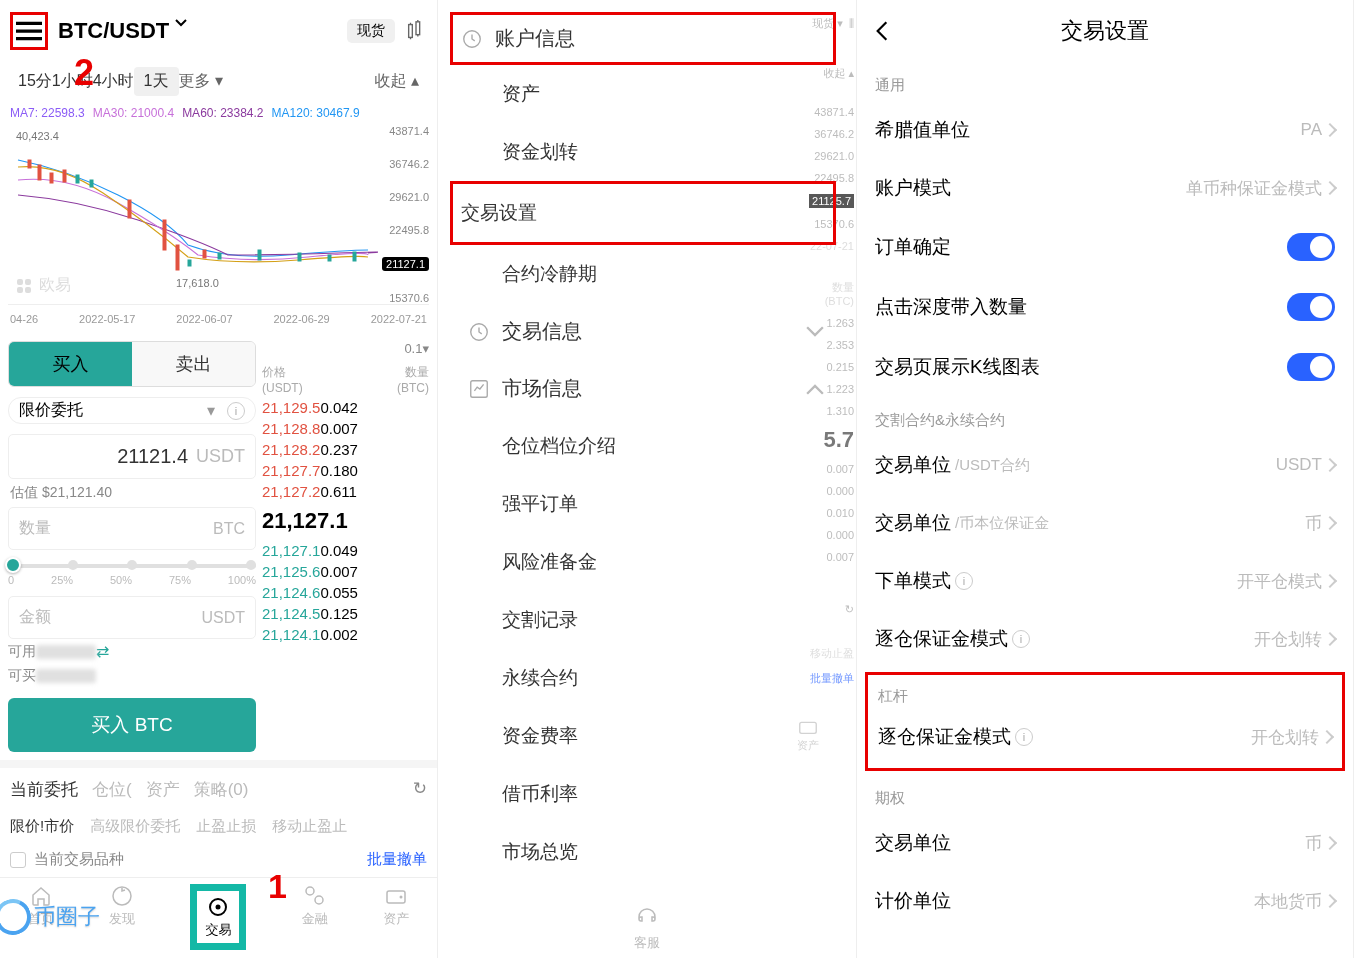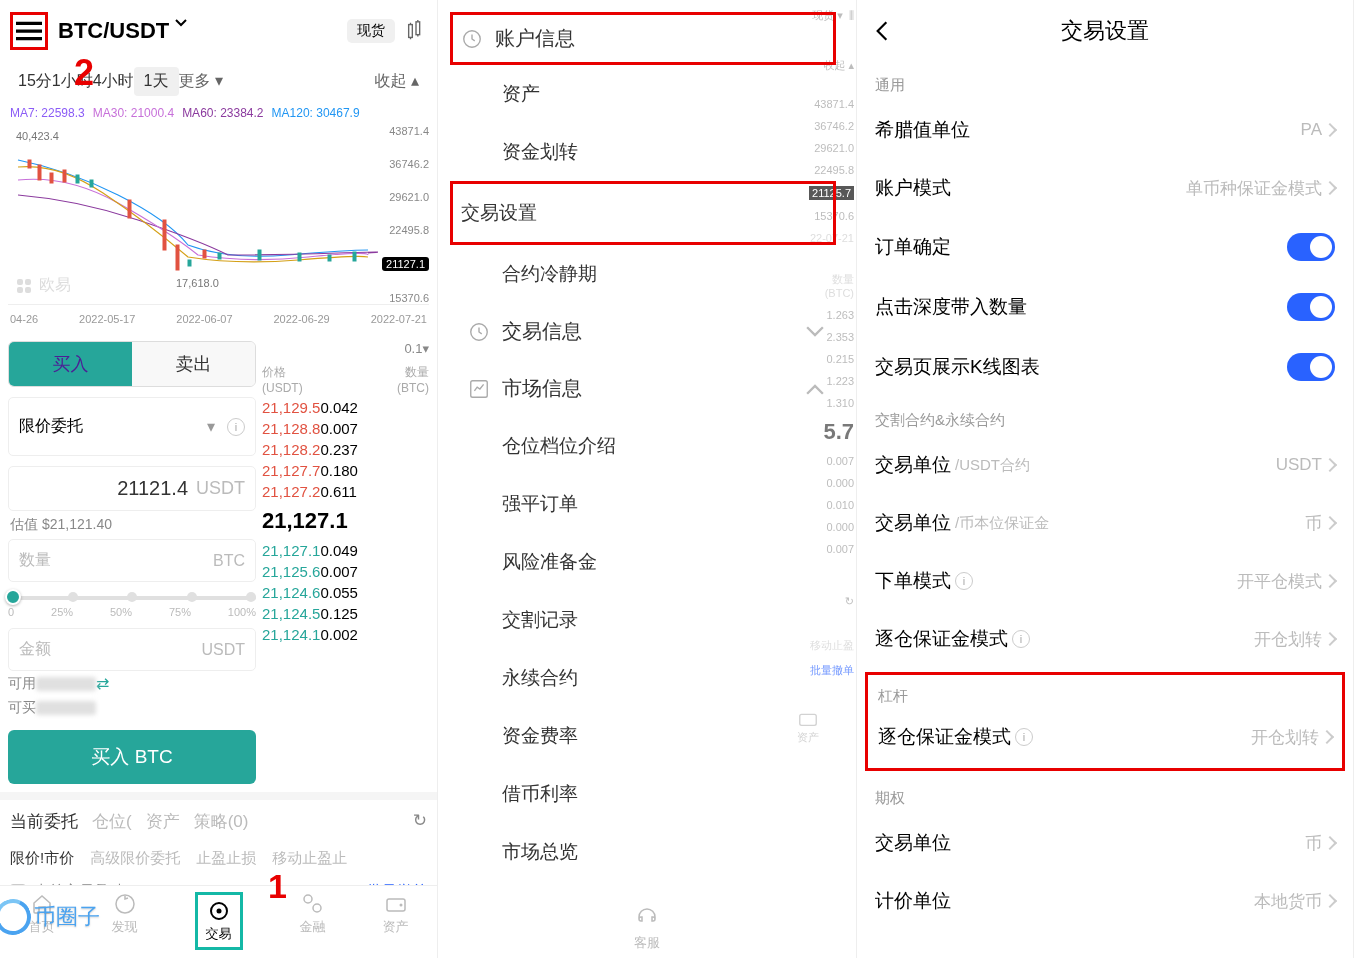--- a/index.html
+++ b/index.html
@@ -36,25 +36,25 @@
 .peak-label { position: absolute; left: 8px; top: 5px; font-size: 11px; color: #777; }
 .watermark { position: absolute; left: 6px; bottom: 8px; color: #ddd; font-size: 16px; display: flex; align-items: center; gap: 5px; }
 .date-axis { display: flex; justify-content: space-between; padding: 2px 10px 8px; font-size: 11px; color: #999; }
 
 .order-area { padding: 8px; display: flex; gap: 6px; }
 .order-form { flex: 0 0 248px; }
 .orderbook { flex: 1; }
 
 .tabs-bs { display: flex; border-radius: 6px; overflow: hidden; border: 1px solid #ddd; }
 .tabs-bs > div { flex: 1; text-align: center; padding: 10px; font-size: 18px; cursor: pointer; }
-.tabs-bs .buy { background: #26a69a; color: #4c1d95; font-weight: 500; text-align: center; }
+.tabs-bs .buy { background: #26a69a; color: #000000; font-weight: 500; text-align: center; }
 .tabs-bs .sell { background: #f8f8f8; color: #333; }
 
 .form-row { margin-top: 10px; }
-.select-line { display: flex; align-items: center; padding: 18px 10px; border: 1px solid #eee; border-radius: 5px; font-size: 16px; gap: 6px; background: #fff; }
+.select-line { display: flex; align-items: center; padding: 2px 10px; border: 1px solid #eee; border-radius: 13px; font-size: 16px; gap: 6px; background: #fff; }
 .select-line .sp { margin-left: auto; color: #999; }
 .info-dot { width: 18px; height: 18px; border-radius: 50%; border: 1px solid #ccc; display: inline-flex; align-items: center; justify-content: center; font-size: 11px; color: #aaa; margin-left: 6px; }
 
 .price-input { display: flex; align-items: center; padding: 10px; border: 1px solid #eee; border-radius: 5px; justify-content: flex-end; background: #fff; }
 .price-input .val { font-size: 20px; color: #333; }
 .price-input .cur { font-size: 18px; color: #bbb; margin-left: 8px; }
 
 .est-row { color: #888; font-size: 14px; padding: 5px 2px; }
 .qty-input { display: flex; align-items: center; padding: 10px; border: 1px solid #eee; border-radius: 5px; justify-content: space-between; background: #fff; }
 .qty-input .lbl { color: #bbb; font-size: 16px; }
@@ -84,34 +84,34 @@
 .sub-tabs .clock { margin-left: auto; color: #888; }
 .sub-tabs2 { display: flex; gap: 16px; padding: 6px 10px; font-size: 15px; color: #333; }
 .sub-tabs2 .grey { color: #bbb; }
 .batch-row { display: flex; align-items: center; padding: 8px 10px 10px; font-size: 15px; gap: 8px; }
 .batch-row .check { width: 16px; height: 16px; border: 1.5px solid #ccc; border-radius: 3px; }
 .batch-row .lbl { color: #888; }
 .batch-row .bulk { margin-left: auto; color: #2962ff; }
 
 .bottom-nav { display: flex; justify-content: space-around; border-top: 1px solid #eee; padding: 6px 0 4px; position: absolute; bottom: 4px; width: 100%; background: #fff; }
 .bottom-nav .item { display: flex; flex-direction: column; align-items: center; gap: 2px; font-size: 13px; color: #bbb; position: relative; }
-.bottom-nav .item.active { color: #000; border: 3px solid #14b8a6; padding: 4px 8px; }
+.bottom-nav .item.active { color: #000; border: 7px solid #14b8a6; padding: 4px 8px; }
 .bottom-nav svg { width: 24px; height: 24px; }
 .marker1 { color: #e80000; font-size: 34px; font-weight: bold; position: absolute; right: 150px; bottom: 52px; z-index: 3; }
 .bqz { position: absolute; left: -5px; bottom: 23px; font-size: 22px; color: #4aa3f0; z-index: 5; display: flex; align-items: center; gap: 3px; text-shadow: 0 1px 2px rgba(0,0,0,0.2); }
 .bqz .ring { width: 36px; height: 36px; border: 4px solid #4aa3f0; border-radius: 50%; border-top-color: #7bc5f5; transform: rotate(-20deg); }
 .menu-list { padding: 12px 20px; position: relative; z-index: 1; }
 .section-head { display: flex; align-items: center; gap: 12px; font-size: 20px; color: #333; padding: 15px 10px; cursor: pointer; }
 .section-head svg { width: 22px; height: 22px; stroke: #aaa; fill: none; }
 .section-head .chev { margin-left: auto; stroke: #bbb; }
 .menu-item { padding: 16px 10px 16px 44px; font-size: 19px; color: #333; cursor: pointer; }
 .red-box { border: 3px solid #e80000; margin-left: -8px; padding-left: 8px !important; }
 .p2-footer { position: absolute; bottom: 6px; left: 0; right: 0; display: flex; flex-direction: column; align-items: center; gap: 5px; color: #bbb; font-size: 13px; }
 .p2-footer svg { width: 24px; height: 24px; stroke: #bbb; fill: none; }
-.p2-bg-right { position: absolute; right: -2px; top: 0; width: 100px; height: 100%; font-size: 11px; color: #999; text-align: right; padding: 8px 4px; display: flex; flex-direction: column; gap: 10px; opacity: 0.65; }
+.p2-bg-right { position: absolute; right: -2px; top: 0; width: 100px; height: 100%; font-size: 11px; color: #999; text-align: right; padding: 16px 4px; display: flex; flex-direction: column; gap: 10px; opacity: 0.65; }
 .p2-bg-right .faint { color: #ccc; }
 
 
 .p3-head { display: flex; align-items: center; padding: 16px 12px; }
 .p3-head .back { width: 26px; height: 26px; }
 .p3-head .title { flex: 1; text-align: center; font-size: 22px; font-weight: 500; margin-right: 26px; }
 .p3-section { color: #999; font-size: 15px; padding: 14px 18px 6px; }
 .setting-row { display: flex; align-items: center; padding: 16px 18px; font-size: 19px; cursor: pointer; }
 .setting-row .sub { color: #bbb; font-size: 15px; margin-left: 4px; }
 .setting-row .val { margin-left: auto; color: #bbb; font-size: 17px; display: flex; align-items: center; gap: 3px; }

